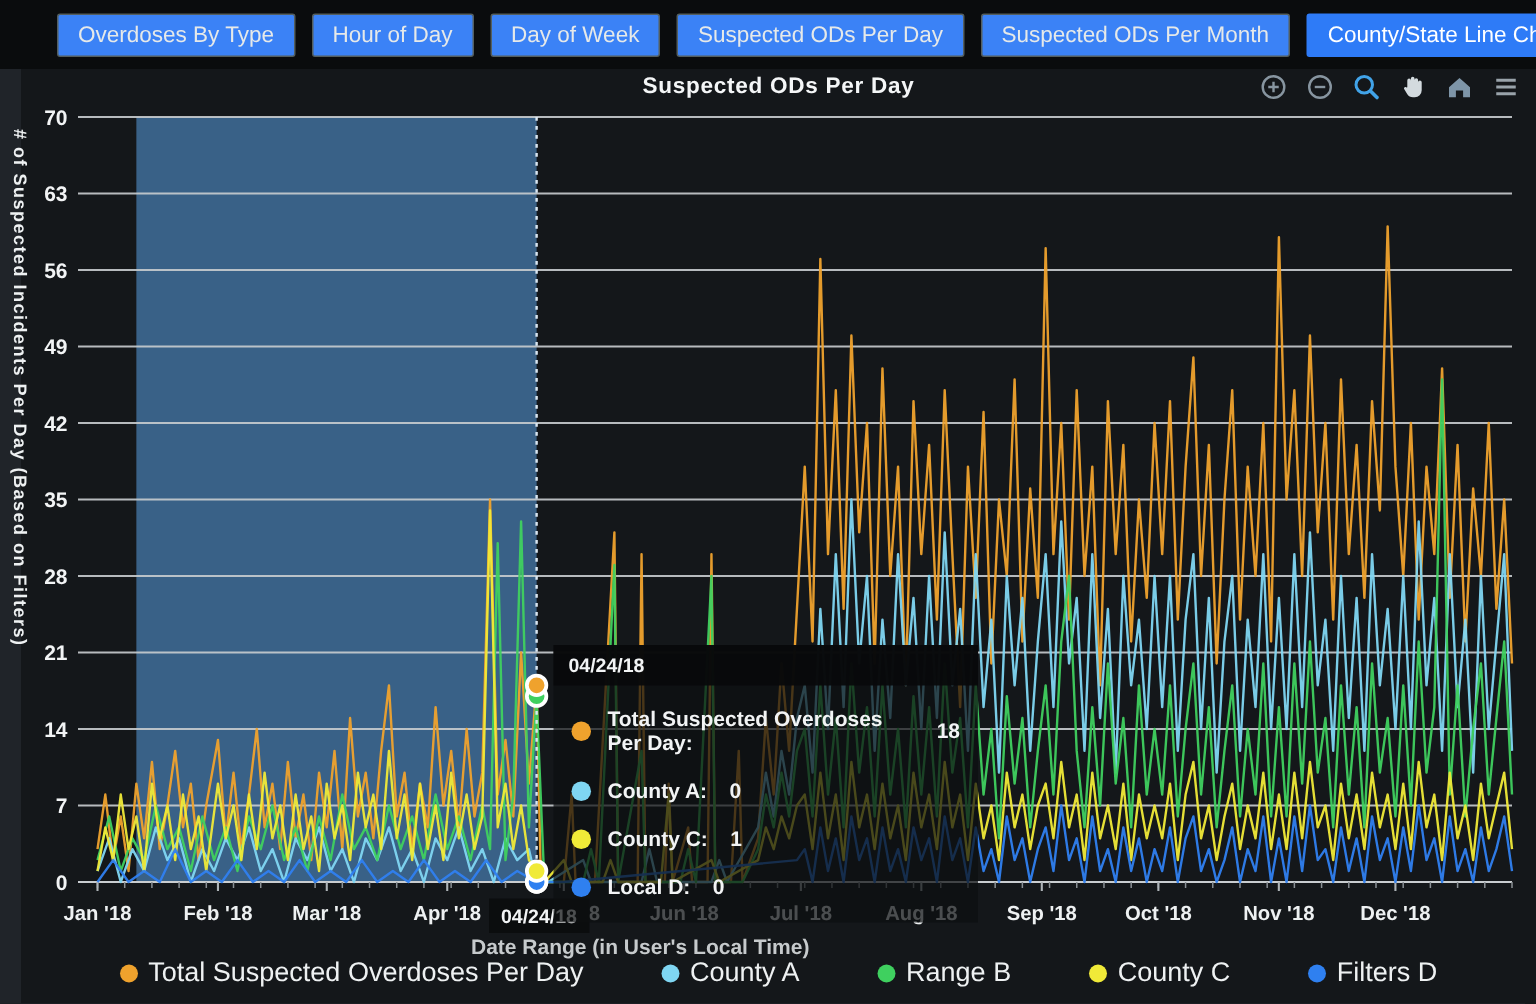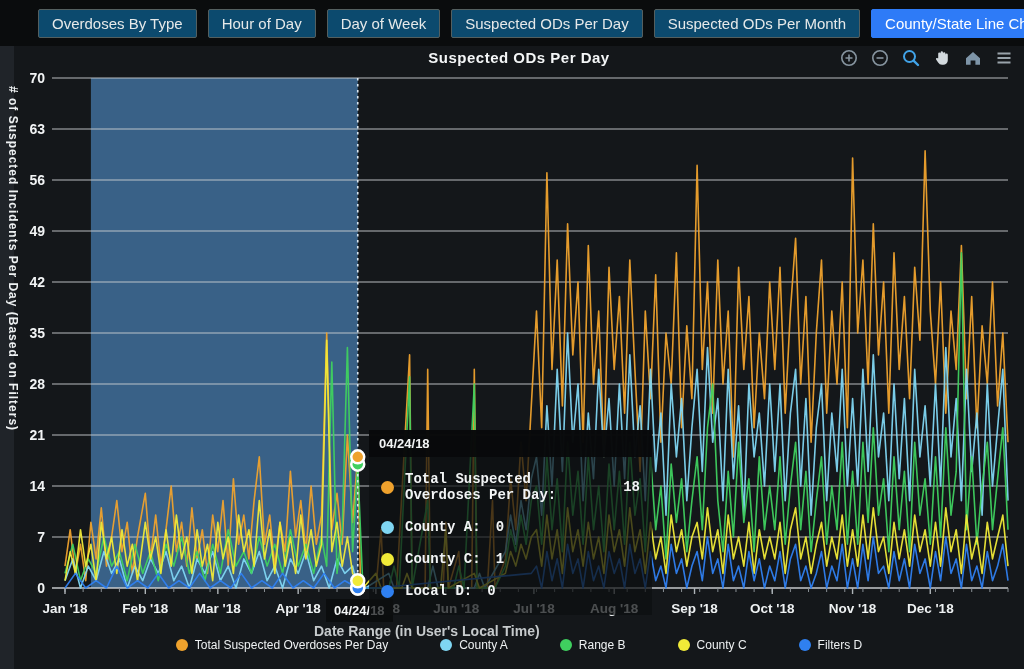--- a/index.html
+++ b/index.html
@@ -1,21 +1,21 @@
 <!DOCTYPE html>
 <html><head>
 <meta charset="utf-8">
 <style>
   html,body{margin:0;padding:0;background:#202429;font-family:"Liberation Sans","DejaVu Sans",sans-serif;}
   #stage{position:relative;width:1024px;height:669px;background:#202429;overflow:hidden;}
 
   
   #tabbar{position:absolute;left:0;top:0;width:1024px;height:46px;background:#0a0c0d;
           display:flex;align-items:center;gap:11px;padding-left:38px;box-sizing:border-box;}
-  .tab{background:#0c4a6e;border:1px solid #545f5f;color:#e6e9e9;font-size:15px;
+  .tab{background:#3b82f6;border:1px solid #545f5f;color:#e6e9e9;font-size:15px;
        padding:5px 13px;border-radius:2px;white-space:nowrap;cursor:pointer;}
   .tab.active{background:#2e7bf7;border-color:#2e7bf7;color:#ffffff;}
 
   
   #panel{position:absolute;left:14px;top:46px;width:1010px;height:623px;background:#14171a;}
   #chart-title{position:absolute;left:0;top:3px;width:1010px;text-align:center;color:#f4f6f7;
                font-size:15px;font-weight:bold;letter-spacing:.5px;}
   #toolbar{position:absolute;right:10px;top:2px;display:flex;gap:11px;align-items:center;}
   .tool{width:20px;height:20px;cursor:pointer;display:flex;align-items:center;justify-content:center;}
 
@@ -28,28 +28,28 @@
                 font-size:14px;font-weight:bold;z-index:3;}
   #sel-label{position:absolute;left:312px;top:553px;background:#0b0d0e;color:#f2f4f5;font-size:13px;
              font-weight:bold;padding:4px 8px;z-index:3;}
 
   
   #tooltip{position:absolute;left:355px;top:384px;width:283px;z-index:5;background:rgba(13,15,16,0.72);}
   #tooltip-header{background:rgba(8,10,11,0.95);color:#f2f4f5;font-size:13px;font-weight:bold;
                   padding:6px 10px;}
   #tooltip-body{padding:6px 0 8px 0;}
   .tt-row{display:flex;align-items:center;gap:11px;padding:8px 12px;color:#f2f4f5;font-size:14px;
-          font-weight:bold;font-family:Liberation Mono, monospace;}
+          font-weight:bold;}
   .tt-dot{width:13px;height:13px;border-radius:50%;flex:0 0 13px;}
   .tt-val{margin-left:4px;text-align:center;}
 
   
   #legend{position:absolute;left:0;top:592px;width:1010px;display:flex;justify-content:center;
           align-items:center;gap:52px;z-index:2;}
-  .lg-item{display:flex;align-items:center;gap:7px;color:#eef1f2;font-size:12px;cursor:pointer;}
+  .lg-item{display:flex;align-items:center;gap:7px;color:#eef1f2;font-size:18px;cursor:pointer;}
   .lg-dot{width:12px;height:12px;border-radius:50%;}
 </style>
 </head>
 <body>
 
 <div id="stage">
 
   <div id="tabbar">
       <div class="tab">Overdoses By Type</div>
       <div class="tab">Hour of Day</div>

